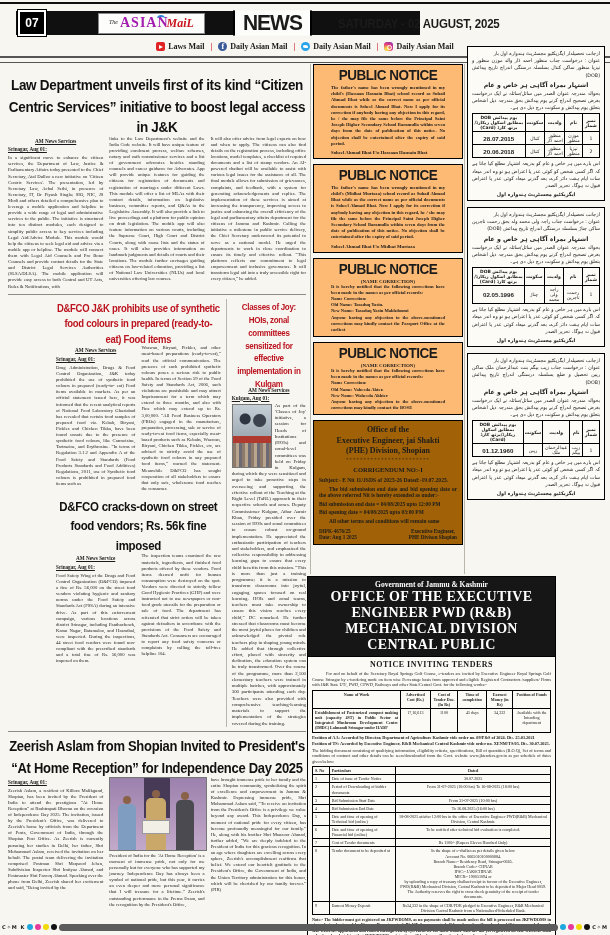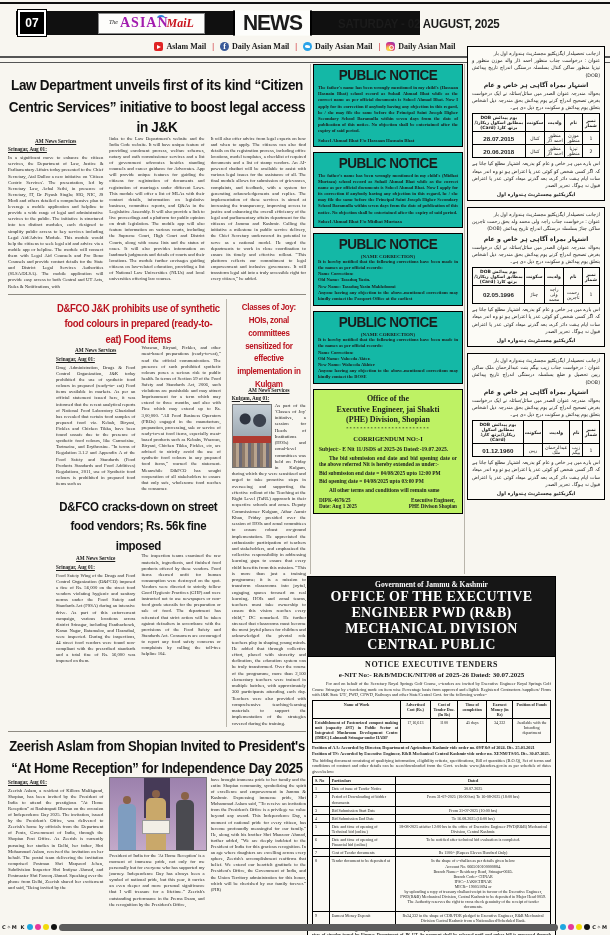--- a/index.html
+++ b/index.html
@@ -84,28 +84,28 @@
   .zee-photo .door{position:absolute;left:34px;top:0;width:26px;height:40px;background:#463a57;}
   .person{position:absolute;bottom:0;border-radius:5px 5px 0 0;}
   .person:before{content:"";position:absolute;top:-8px;left:50%;margin-left:-4px;width:8px;height:8px;border-radius:50%;background:#8a6248;}
   .p1{left:8px;width:18px;height:46px;background:#7f9dc0;}
   .p2{left:36px;width:20px;height:52px;background:#c9a86a;}
   .p2:after{content:"";position:absolute;left:-4px;top:22px;width:26px;height:12px;background:#f2efe6;border:0.5px solid #999;}
   .p3{left:66px;width:18px;height:50px;background:#4a4a50;}
 
   
   .mid-region{position:absolute;left:313px;top:64px;width:150px;}
-  .pn-box{border:1px solid #000;background:#14b8a6;padding:3px 4px;margin-bottom:5px;}
+  .pn-box{border:1px solid #000;background:#fdba74;padding:3px 17px;margin-bottom:5px;}
   .pn-title{font-family:"Liberation Sans",sans-serif;font-weight:bold;font-size:13.5px;text-align:center;
             letter-spacing:-0.5px;transform:scaleY(1.1);margin-bottom:2px;}
   .pn-sub{font-size:5px;font-weight:bold;text-align:center;}
   .pn-body{font-size:4.6px;line-height:1.35;text-align:justify;font-weight:bold;white-space:pre-line;}
   .pn-sign{font-size:4.8px;font-weight:bold;margin-top:3px;}
 
-  .phe-box{border:1px solid #000;background:#bef264;padding:4px 5px;}
+  .phe-box{border:1px solid #000;background:#a16207;padding:4px 5px;}
   .phe-title{font-size:8px;font-weight:bold;text-align:center;line-height:1.3;}
   .phe-stars{font-size:5px;text-align:center;letter-spacing:1px;}
   .phe-h{font-size:6.5px;font-weight:bold;text-align:center;margin:4px 0;}
   .phe-sub{font-size:5.6px;font-weight:bold;margin:2px 0;}
   .phe-p{font-size:5.4px;font-weight:bold;text-align:justify;margin:3px 0;text-indent:10px;}
   .phe-line{font-size:5.4px;font-weight:bold;margin:2px 0;}
   .phe-footer{display:flex;justify-content:space-between;font-size:5.2px;font-weight:bold;margin-top:4px;}
 
   
   .right-region{position:absolute;left:467px;top:46px;width:138px;}
@@ -162,21 +162,21 @@
       <span class="logo-swoosh"></span>
       <span class="logo-mail">MaiL</span>
     </div>
     <div class="news-card">NEWS</div>
     <div class="mh-date">SATURDAY - 02 AUGUST, 2025</div>
   </header>
 
   <div class="social">
     <span class="soc-item">
       <span class="ic ic-yt"></span>
-      <span>Aslam Mail</span>
+      <span>Laws Mail</span>
     </span>
     <span class="soc-sep">|</span>
     <span class="soc-item">
       <span class="ic ic-fb">f</span>
       <span>Daily Asian Mail</span>
     </span>
     <span class="soc-sep">|</span>
     <span class="soc-item">
       <span class="ic ic-tw"></span>
       <span>Daily Asian Mail</span>
@@ -432,22 +432,21 @@
     </div>
   </section>
 
   <section class="tender">
     <div class="gov-head">
       <div class="gov-l1">Government of Jammu &amp; Kashmir</div>
       <div class="gov-l2">OFFICE OF THE EXECUTIVE ENGINEER PWD (R&amp;B)</div>
       <div class="gov-l3">MECHANICAL DIVISION CENTRAL PUBLIC</div>
     </div>
     <div class="tender-body">
-      <div class="nit-title">NOTICE EXECUTIVE TENDERS</div>
-      <div class="enit">e-NIT No:- R&amp;B/MDCK/NIT/08 of 2025-26  Dated:  30.07.2025</div>
+      <div class="nit-title">NOTICE INVITING TENDERS</div>
       <p class="t-p">For and on behalf of the Secretary Royal Springs Golf Course, e-tenders are invited by Executive Engineer Royal Springs Golf Course Srinagar by e-tendering mode on item wise Percentage basis from approved and eligible Registered Contractors /suppliers/ Firms with J&amp;K State UT/, PWD, CPWD, Railways and other State/Central Govt. for the following works:-</p>
 
       <table class="w-table">
         <thead>
             <tr>
           <th style="width:37%">Name of Work</th>
           <th>Advertised Cost (Rs.)</th>
           <th>Cost of Tender Doc. (In Rs)</th>
           <th>Time of completion</th>
           <th>Earnest Money (in Rs)</th>

